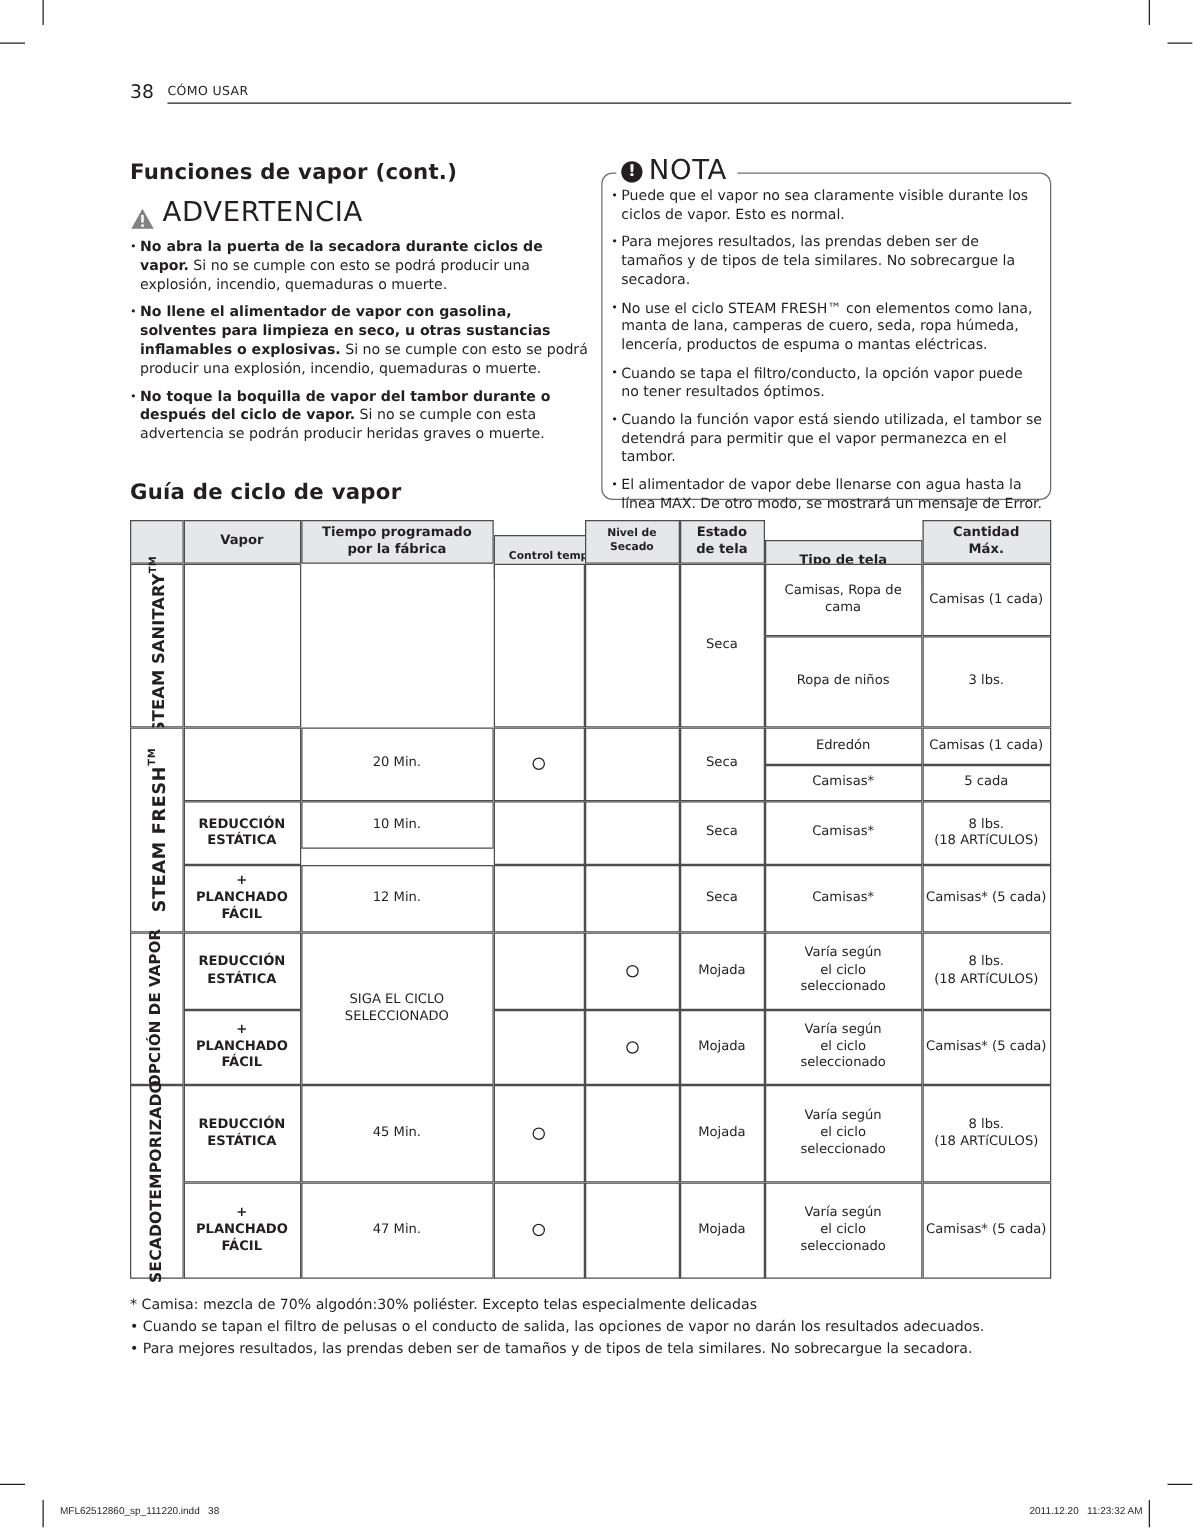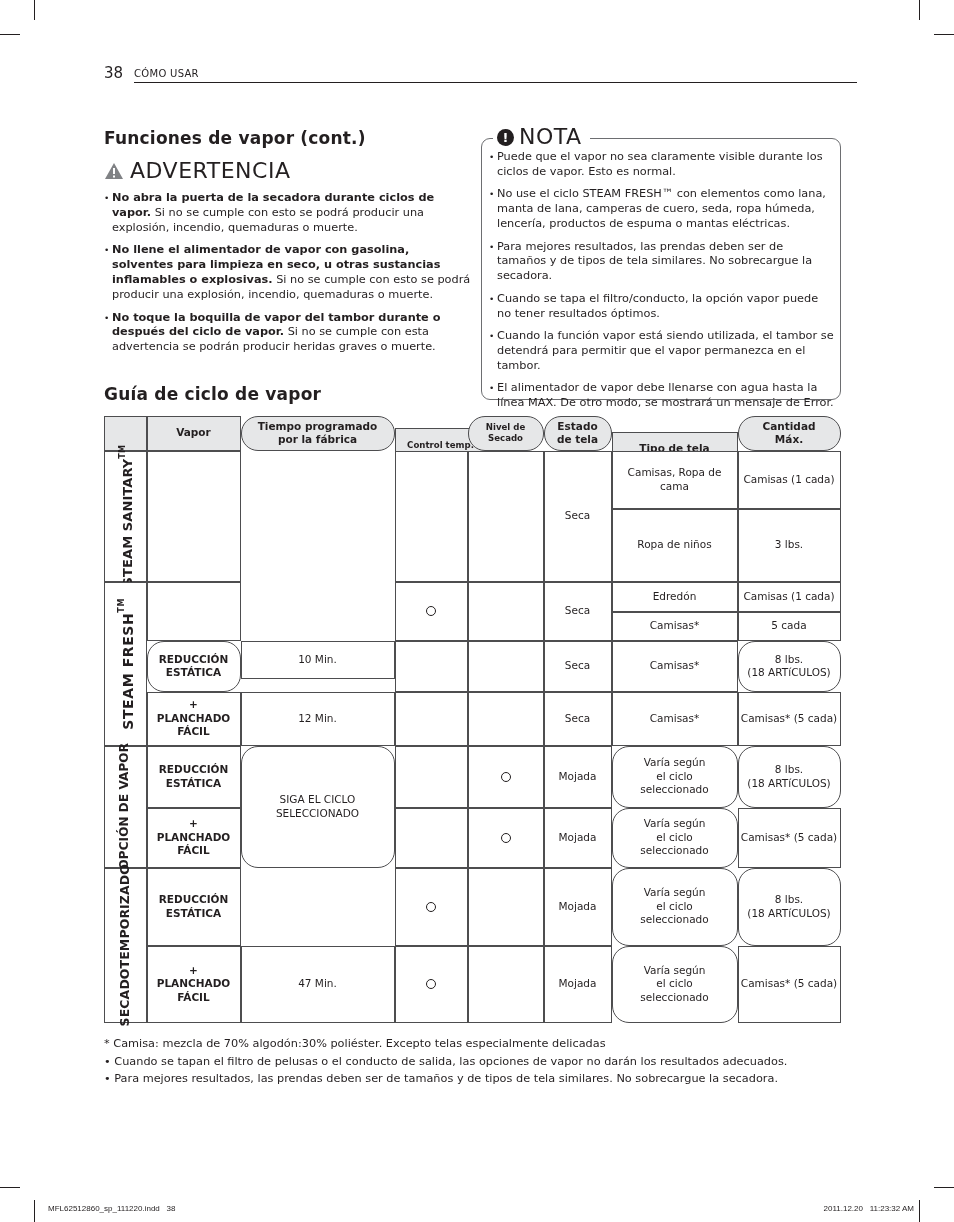--- a/index.html
+++ b/index.html
@@ -7,21 +7,21 @@
   body { position: relative; font-family: "DejaVu Sans", sans-serif; color: #231f20; }
 
   .crop { position: absolute; background: #231f20; }
 
   .page-header { position: absolute; left: 104px; top: 64px; width: 753px; height: 20px; }
   .page-num { position: absolute; left: 0; top: 0; font-size: 15px; line-height: 18px; }
   .section-label { position: absolute; left: 30px; top: 4px; font-size: 10px; letter-spacing: 0.3px; line-height: 12px; }
   .header-rule { position: absolute; left: 30px; top: 18px; width: 723px; height: 1px; background: #231f20; }
 
   .h-section { position: absolute; font-family: "DejaVu Sans", sans-serif; font-weight: bold; font-size: 17px; color: #231f20; letter-spacing: 0.2px; }
-  .h-warning { position: absolute; left: 104px; top: 158px; font-size: 22px; font-weight: normal; letter-spacing: 0.5px; display: flex; align-items: center; gap: 6px; line-height: 26px; }
+  .h-warning { position: absolute; left: 104px; top: 158px; font-size: 22px; font-weight: normal; letter-spacing: 0.5px; display: flex; align-items: flex-end; gap: 6px; line-height: 26px; }
   .warn-icon { width: 20px; height: 18px; display: inline-block; }
 
   .bullets { position: absolute; list-style: none; font-size: 11.3px; line-height: 14.8px; }
   .bullets li { position: relative; padding-left: 8px; margin-bottom: 8px; }
   .bullets li::before { content: "•"; position: absolute; left: 0; top: 0; font-size: 9px; }
   .bullets b { font-weight: bold; }
 
   .warn-list { left: 104px; top: 191px; width: 368px; }
 
   .nota-box { position: absolute; left: 481px; top: 138px; width: 360px; height: 262px; border: 1px solid #6d6e71; border-radius: 9px; }
@@ -33,21 +33,21 @@
 
   
   .grid { position: absolute; left: 104px; top: 416px; width: 737px; height: 607px; }
   .cell { position: absolute; border: 1px solid #4d4d4f; margin: -0.5px; display: flex; align-items: center; justify-content: center; text-align: center; font-size: 10.5px; line-height: 13.5px; color: #231f20; background: #fff; }
   .cell.hdr { background: #e6e7e8; font-weight: bold; font-size: 10.5px; }
   .cell.hdr.small { font-size: 8.6px; line-height: 11px; }
   .cell .bold { font-weight: bold; font-size: 10.5px; }
   .side-label { writing-mode: vertical-rl; transform: rotate(180deg); font-weight: bold; font-size: 13px; white-space: nowrap; letter-spacing: 0.1px; }
   .side-label sup { font-size: 8px; }
   .circle { width: 10px; height: 10px; border: 1px solid #231f20; border-radius: 50%; display: inline-block; }
-  .pre { white-space: pre-line; border-radius: 17px; }
+  .pre { white-space: pre-line; }
 
   .footnotes { position: absolute; left: 104px; top: 1035px; font-size: 11.3px; line-height: 17.5px; }
 
   .slug-left { position: absolute; left: 48px; top: 1204px; font-family: "Liberation Sans", sans-serif; font-size: 8px; }
   .slug-right { position: absolute; right: 40px; top: 1204px; font-family: "Liberation Sans", sans-serif; font-size: 8px; }
 </style>
 </head>
 <body>
 
 <div class="crop" style="left:34px;top:0;width:1px;height:20px"></div>
@@ -82,22 +82,22 @@
   <li><b>No toque la boquilla de vapor del tambor durante o después del ciclo de vapor.</b><span> Si no se cumple con esta advertencia se podrán producir heridas graves o muerte.</span></li>
 </ul>
 
 <div class="nota-box"></div>
 <div class="nota-title-wrap">
   <span class="nota-icon">!</span>
   <span class="nota-title">NOTA</span>
 </div>
 <ul class="bullets nota-list">
   <li>Puede que el vapor no sea claramente visible durante los ciclos de vapor. Esto es normal.</li>
+  <li>Para mejores resultados, las prendas deben ser de tamaños y de tipos de tela similares. No sobrecargue la secadora.</li>
   <li>No use el ciclo STEAM FRESH™ con elementos como lana, manta de lana, camperas de cuero, seda, ropa húmeda, lencería, productos de espuma o mantas eléctricas.</li>
-  <li>Para mejores resultados, las prendas deben ser de tamaños y de tipos de tela similares. No sobrecargue la secadora.</li>
   <li>Cuando se tapa el filtro/conducto, la opción vapor puede no tener resultados óptimos.</li>
   <li>Cuando la función vapor está siendo utilizada, el tambor se detendrá para permitir que el vapor permanezca en el tambor.</li>
   <li>El alimentador de vapor debe llenarse con agua hasta la línea MAX. De otro modo, se mostrará un mensaje de Error.</li>
 </ul>
 
 <div class="h-section" style="left:104px;top:384px;">Guía de ciclo de vapor</div>
 
 <div class="grid">
 
   <div class="cell hdr" style="left:0;top:0;width:43px;height:35px"></div>
@@ -123,20 +123,21 @@
   <div class="cell" style="left:508px;top:35px;width:126px;height:58px">Camisas, Ropa de cama</div>
   <div class="cell" style="left:634px;top:35px;width:103px;height:58px">Camisas (1 cada)</div>
   <div class="cell" style="left:508px;top:93px;width:126px;height:73px">Ropa de niños</div>
   <div class="cell" style="left:634px;top:93px;width:103px;height:73px">3 lbs.</div>
 
   <div class="cell" style="left:0;top:166px;width:43px;height:164px">
     <span class="side-label" style="font-size:14px;letter-spacing:0.6px"><span>STEAM FRESH</span><sup>TM</sup></span>
   </div>
 
   <div class="cell" style="left:43px;top:166px;width:94px;height:59px"></div>
+  <div class="cell" style="left:137px;top:166px;width:154px;height:59px">20 Min.</div>
   <div class="cell" style="left:291px;top:166px;width:73px;height:59px">
       <span class="circle"></span>
     </div>
   <div class="cell" style="left:364px;top:166px;width:76px;height:59px"></div>
   <div class="cell" style="left:440px;top:166px;width:68px;height:59px">Seca</div>
   <div class="cell" style="left:508px;top:166px;width:126px;height:30px">Edredón</div>
   <div class="cell" style="left:634px;top:166px;width:103px;height:30px">Camisas (1 cada)</div>
   <div class="cell" style="left:508px;top:196px;width:126px;height:29px">Camisas*</div>
   <div class="cell" style="left:634px;top:196px;width:103px;height:29px">5 cada</div>
 
@@ -196,20 +197,21 @@
 seleccionado</div>
   <div class="cell" style="left:634px;top:392px;width:103px;height:60px">Camisas* (5 cada)</div>
 
   <div class="cell" style="left:0;top:452px;width:43px;height:155px">
     <span class="side-label" style="font-size:12.5px">SECADOTEMPORIZADO</span>
   </div>
   <div class="cell" style="left:43px;top:452px;width:94px;height:78px">
       <span class="bold pre">REDUCCIÓN
 ESTÁTICA</span>
     </div>
+  <div class="cell" style="left:137px;top:452px;width:154px;height:78px">45 Min.</div>
   <div class="cell" style="left:291px;top:452px;width:73px;height:78px">
       <span class="circle"></span>
     </div>
   <div class="cell" style="left:364px;top:452px;width:76px;height:78px"></div>
   <div class="cell" style="left:440px;top:452px;width:68px;height:78px">Mojada</div>
   <div class="cell pre" style="left:508px;top:452px;width:126px;height:78px">Varía según
 el ciclo
 seleccionado</div>
   <div class="cell pre" style="left:634px;top:452px;width:103px;height:78px">8 lbs.
 (18 ARTíCULOS)</div>

